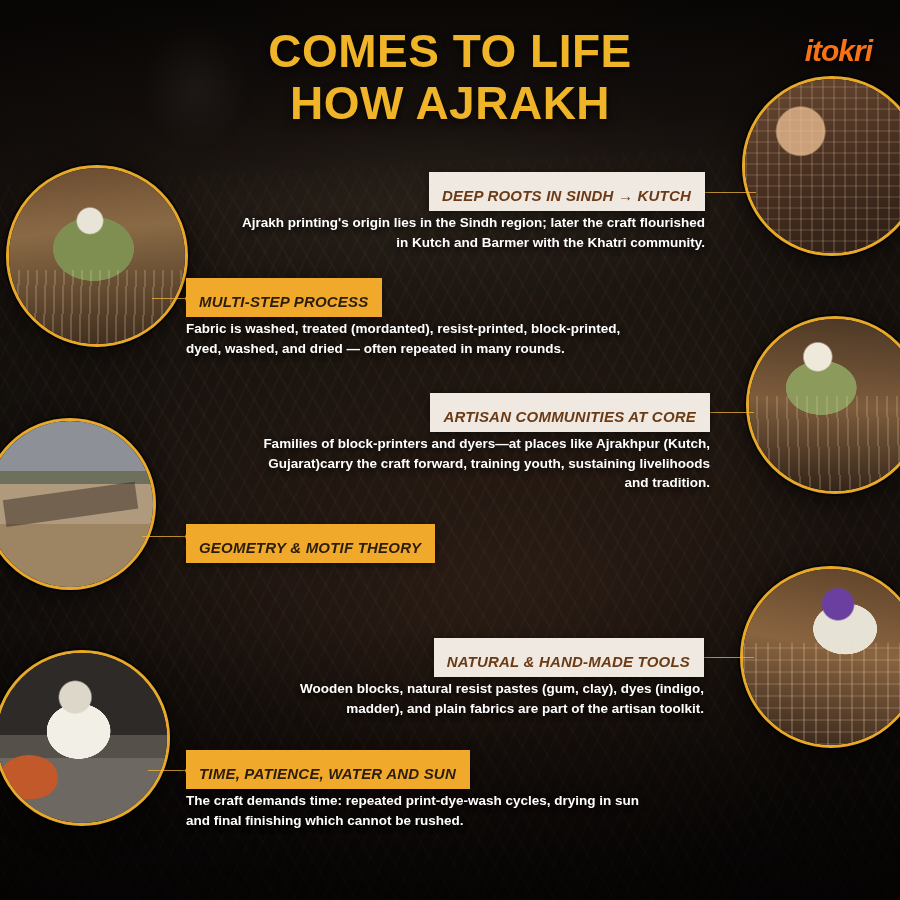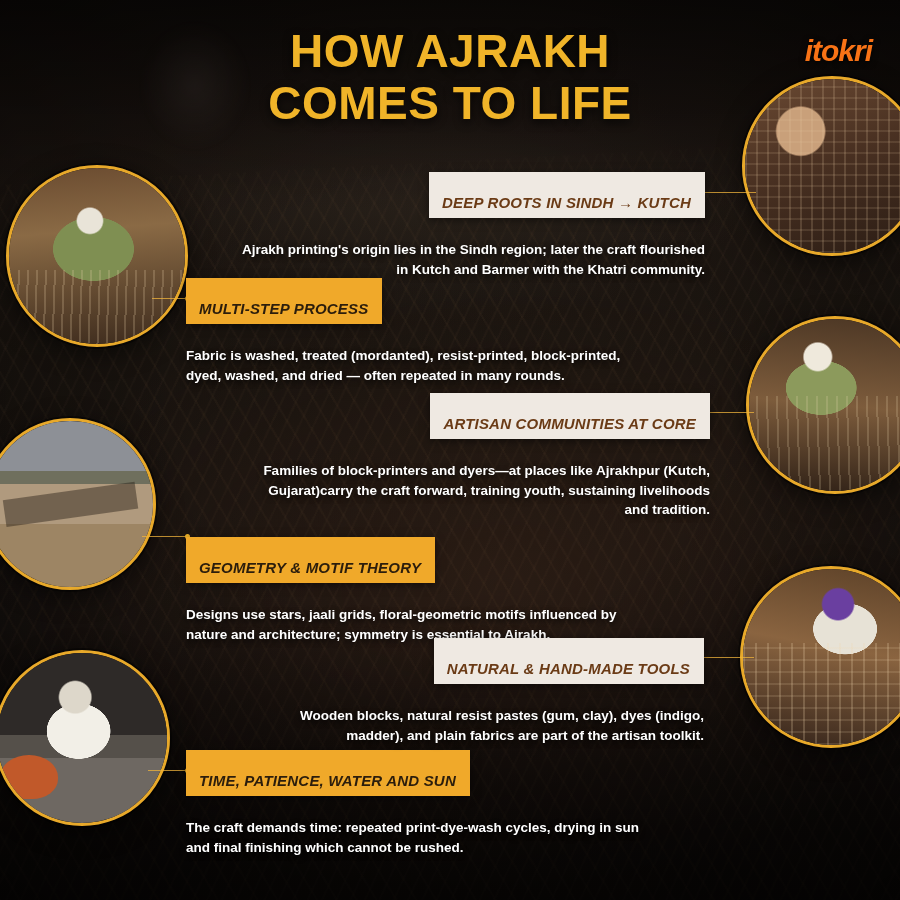--- a/index.html
+++ b/index.html
@@ -158,63 +158,63 @@
     content:""; position:absolute; top:-2px; width:5px; height:5px; border-radius:50%;
     background:#f0b429;
   }
   .line.dot-l::before { left:-2px; }
   .line.dot-r::after { right:-2px; }
 
   
   .sec { position: absolute; }
   .sec .badge {
     display: inline-block;
-    padding: 22px 14px 7px 13px;
+    padding: 15px 14px 7px 13px;
     font-size: 15px;
     font-weight: 800;
     font-style: italic;
     letter-spacing: 0.2px;
     color: #2a1f14;
     box-shadow: 0 2px 8px rgba(0,0,0,0.5);
     white-space: nowrap;
   }
   .badge.amber { background: #f0a92a; color: #2b1d0c; }
   .badge.cream { background: #efe9e2; color: #6b3b16; }
   .sec p {
-    margin-top: 22px;
+    margin-top: 2px;
     color: #ffffff;
     font-size: 13.5px;
     font-weight: 700;
     line-height: 1.45;
     text-shadow: 0 2px 6px rgba(0,0,0,0.85);
   }
   .ta-right { text-align: right; }
   .ta-left  { text-align: left; }
 
   .s1 { left: 230px; top: 172px; width: 475px; }
   .s2 { left: 186px; top: 278px; width: 455px; }
   .s3 { left: 258px; top: 393px; width: 452px; }
-  .s4 { left: 186px; top: 537px; width: 460px; }
+  .s4 { left: 186px; top: 524px; width: 460px; }
   .s5 { left: 244px; top: 638px; width: 460px; }
   .s6 { left: 186px; top: 750px; width: 470px; }
 </style>
 </head>
 <body>
 
 <div class="poster">
 
   <div class="bg"></div>
   <div class="bg-fabric"></div>
   <div class="bg-top-dark"></div>
   <div class="bg-person"></div>
   <div class="bg-vignette"></div>
 
   <div class="title">
+    <div>COMES TO LIFE</div>
     <div>HOW AJRAKH</div>
-    <div>COMES TO LIFE</div>
   </div>
   <div class="logo">itokri</div>
 
   <div class="photo ph-1">
       <div class="inner"></div>
     </div>
   <div class="photo ph-2">
       <div class="inner"></div>
     </div>
   <div class="photo ph-3">
@@ -247,21 +247,20 @@
     <p>Families of block-printers and dyers—at places like Ajrakhpur (Kutch, Gujarat)carry the craft forward, training youth, sustaining livelihoods and tradition.</p>
   </div>
 
   <div class="sec s2 ta-left">
     <span class="badge amber">MULTI-STEP PROCESS</span>
     <p>Fabric is washed, treated (mordanted), resist-printed, block-printed, dyed, washed, and dried — often repeated in many rounds.</p>
   </div>
 
   <div class="sec s4 ta-left">
     <span class="badge amber">GEOMETRY &amp; MOTIF THEORY</span>
-    <p>Designs use stars, jaali grids, floral-geometric motifs influenced by nature and architecture; symmetry is essential to Ajrakh.</p>
   </div>
 
   <div class="sec s6 ta-left">
     <span class="badge amber">TIME, PATIENCE, WATER AND SUN</span>
     <p>The craft demands time: repeated print-dye-wash cycles, drying in sun and final finishing which cannot be rushed.</p>
   </div>
 
   <div class="sec s5 ta-right">
     <span class="badge cream">NATURAL &amp; HAND-MADE TOOLS</span>
     <p>Wooden blocks, natural resist pastes (gum, clay), dyes (indigo, madder), and plain fabrics are part of the artisan toolkit.</p>

